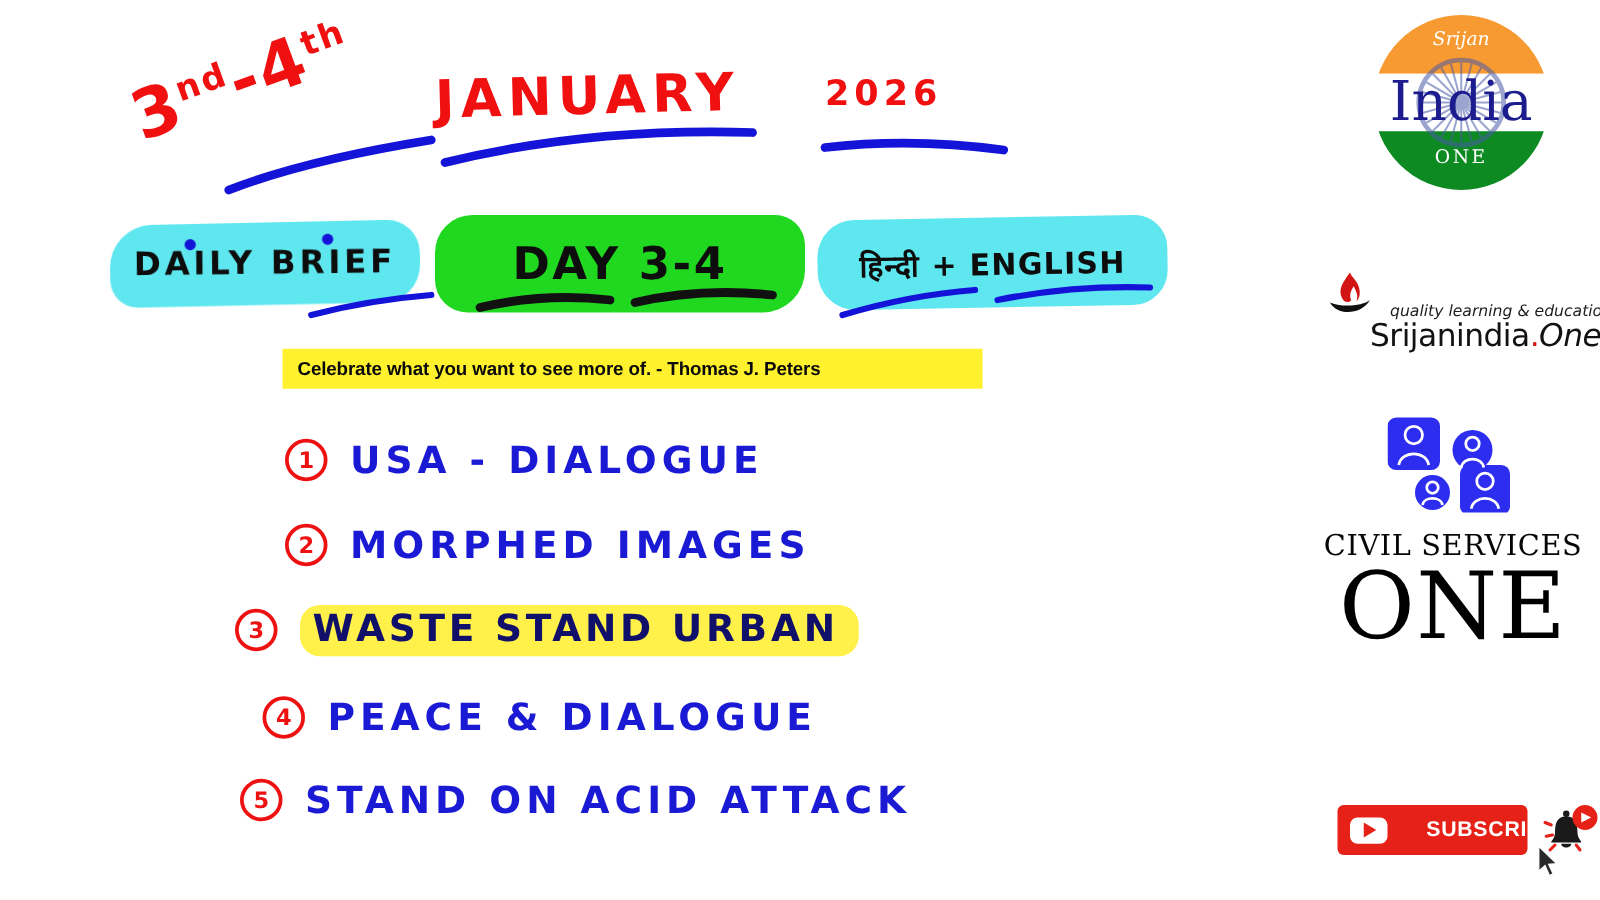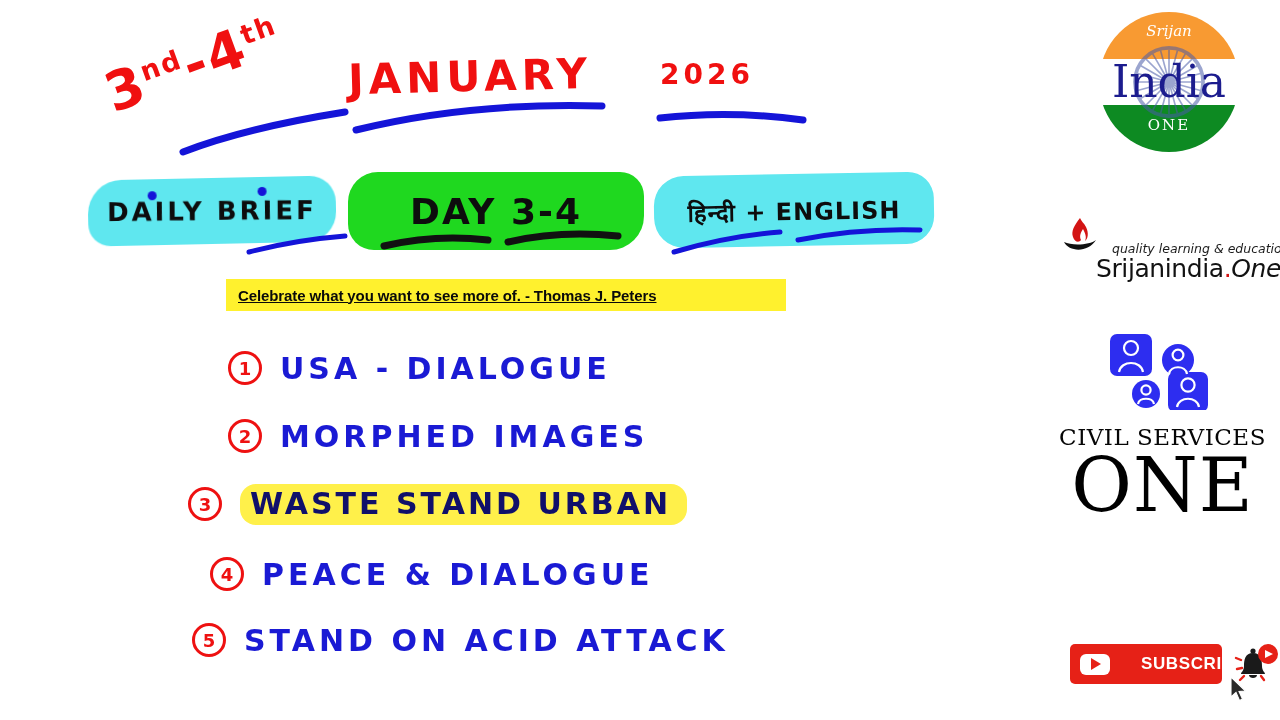--- a/index.html
+++ b/index.html
@@ -141,21 +141,20 @@
     padding-left: 12px;
     box-sizing: border-box;
   }
   .quote-banner .qtext {
     font-family: "Liberation Sans", sans-serif;
     font-weight: 700;
     font-size: 15px;
     color: #0a0a0a;
     letter-spacing: -0.1px;
     white-space: nowrap;
-    text-decoration: underline;
   }
 
   
   .topic-list {
     position: absolute;
     left: 0;
     top: 325px;
     width: 1040px;
     height: 340px;
   }

